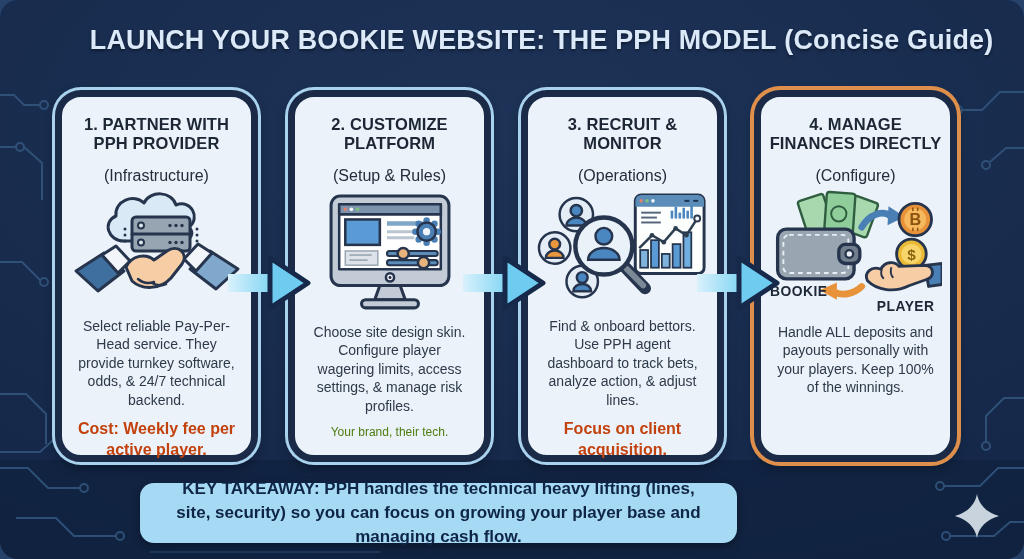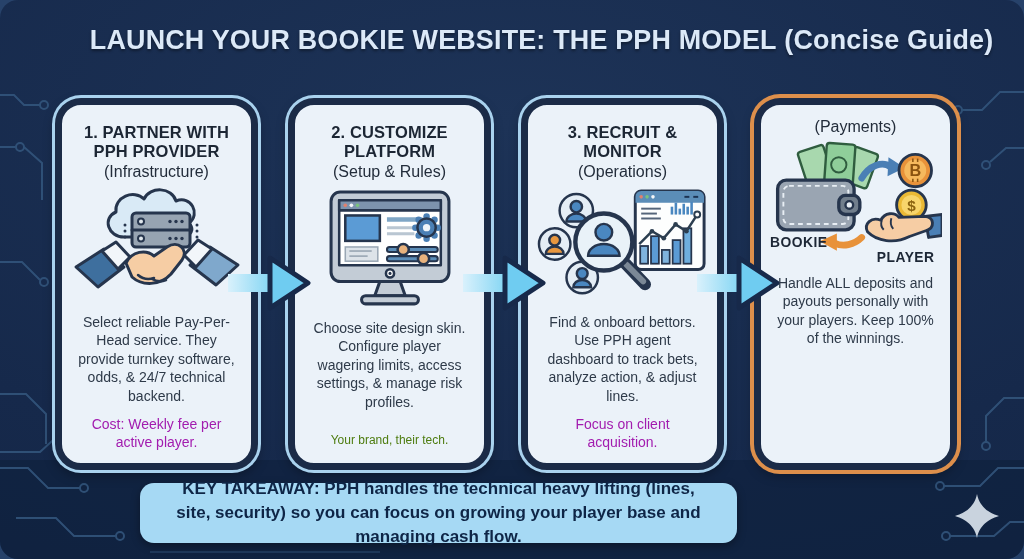--- a/index.html
+++ b/index.html
@@ -6,32 +6,32 @@
   #stage{position:relative;width:1024px;height:559px;margin:0 auto;overflow:hidden;border-radius:18px;
          background:radial-gradient(130% 120% at 50% 22%, #1d3357 0%, #16294b 55%, #122443 100%);}
   #bg{position:absolute;inset:0;pointer-events:none;}
   
   .title-wrap{position:absolute;top:24px;left:0;width:988px;text-align:center;white-space:nowrap;margin-left:48px;}
   .title-wrap h1{display:inline-block;margin:0;transform:scaleX(.96);color:#dce9f8;font-size:28px;
                  letter-spacing:.2px;text-shadow:0 2px 3px rgba(0,0,0,.4);}
   .title-wrap .t-main{font-weight:800;}
   .title-wrap .t-suffix{font-weight:600;}
   
-  .cards-row{position:absolute;left:55px;top:98px;width:902px;height:372px;display:flex;gap:30px;}
+  .cards-row{position:absolute;left:55px;top:90px;width:902px;height:372px;display:flex;gap:30px;}
   .card{flex:1;box-sizing:border-box;display:flex;flex-direction:column;align-items:center;text-align:center;
         background:#ebf2f9;border:7px solid #1b2b47;border-radius:26px;
         box-shadow:0 0 0 3px #a9d2ee, 0 5px 12px rgba(0,0,0,.35);
         padding:12px 8px 14px;position:relative;}
   .card.highlight{box-shadow:0 0 0 4px #dd8f4b, 0 5px 12px rgba(0,0,0,.35);}
   .card h2{margin:6px 0 0;font-size:16.5px;line-height:1.18;font-weight:800;color:#1c2634;letter-spacing:.1px;}
-  .subtitle{font-size:16px;color:#232d3b;margin-top:1px;}
+  .subtitle{font-size:16px;color:#232d3b;margin-top:13px;}
   .icon-wrap{height:132px;display:flex;align-items:center;justify-content:center;margin-top:2px;}
   .card-icon{width:172px;height:126px;}
   .body{margin:4px 6px 0;font-size:14px;line-height:1.32;color:#2e3a49;}
-  .foot{margin:auto 4px 0;padding-top:10px;font-size:14px;line-height:1.3;font-weight:400;color:#a21caf;}
+  .foot{margin:auto 4px 0;padding-top:10px;font-size:16px;line-height:1.3;font-weight:700;color:#c2410c;}
   .foot.small{font-weight:400;font-size:12px;color:#4d7c0f;}
   .icon-label{font-size:14.5px;font-weight:bold;fill:#1d2736;letter-spacing:.5px;}
   
   .flow-arrow{position:absolute;top:253px;width:86px;height:60px;z-index:5;}
   
   .takeaway{position:absolute;left:140px;top:483px;width:597px;height:60px;box-sizing:border-box;
             background:#a6d9f4;border-radius:14px;display:flex;align-items:center;justify-content:center;
             padding:6px 34px;box-shadow:0 3px 8px rgba(0,0,0,.35);}
   .takeaway p{margin:0;font-size:17px;line-height:1.4;font-weight:600;color:#0e2546;text-align:center;}
   .takeaway strong{font-weight:800;}
@@ -233,21 +233,22 @@
           <circle cx="68" cy="58" r="29" fill="#e9f2f8" stroke="#26354d" stroke-width="4.5"></circle>
           <circle cx="68" cy="48" r="8.5" fill="#4a87c0" stroke="#26354d" stroke-width="2.5"></circle>
           <path d="M52 72 a16 12 0 0 1 32 0 z" fill="#4a87c0" stroke="#26354d" stroke-width="2.5"></path>
         </svg>
       </div>
       <p class="body">Find &amp; onboard bettors. Use PPH agent dashboard to track bets, analyze action, &amp; adjust lines.</p>
       <p class="foot">Focus on client acquisition.</p>
     </section>
 
     <section class="card highlight">
-      <div class="subtitle">(Payments)</div>
+      <h2>4. MANAGE FINANCES DIRECTLY</h2>
+      <div class="subtitle">(Configure)</div>
       <div class="icon-wrap">
         <svg class="card-icon" viewBox="0 0 180 130">
           <g stroke="#2f5d3f" stroke-width="2.5" stroke-linejoin="round">
             <rect x="34" y="6" width="28" height="40" rx="3" fill="#a8d8ae" transform="rotate(-18 48 26)"></rect>
             <rect x="82" y="8" width="26" height="38" rx="3" fill="#a8d8ae" transform="rotate(20 95 27)"></rect>
             <rect x="58" y="2" width="30" height="44" rx="3" fill="#8fce9a" transform="rotate(4 73 24)"></rect>
             <circle cx="72" cy="24" r="8" fill="none" stroke-width="2"></circle>
           </g>
           <g stroke="#26354d" stroke-width="3.5" stroke-linejoin="round">
             <rect x="8" y="40" width="80" height="52" rx="9" fill="#9aa5b2"></rect>

